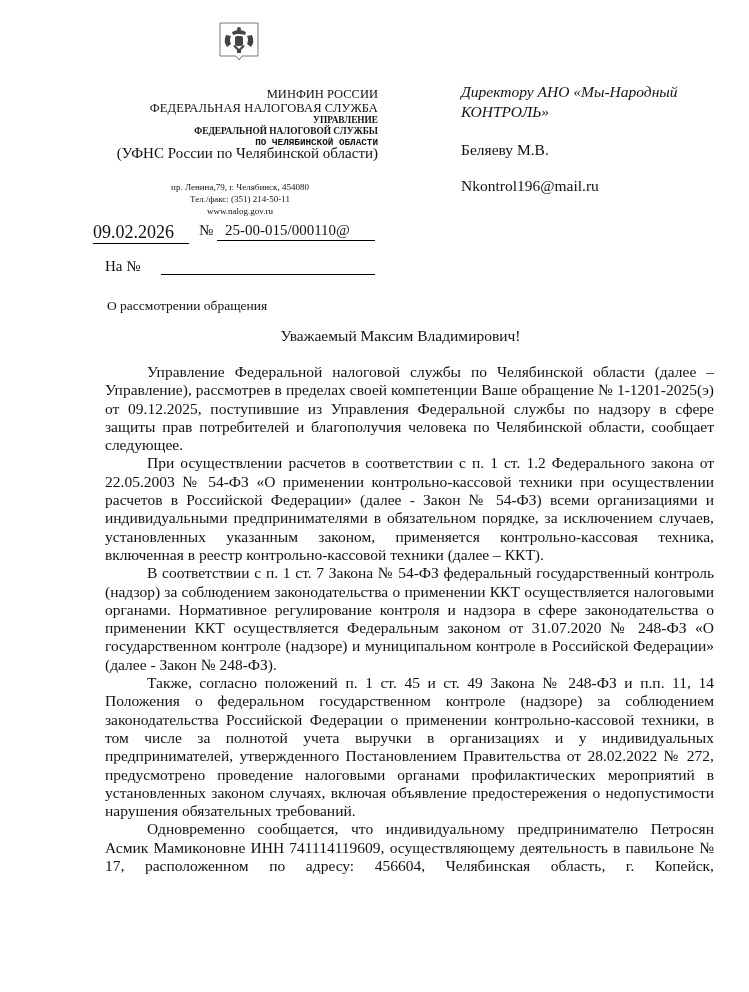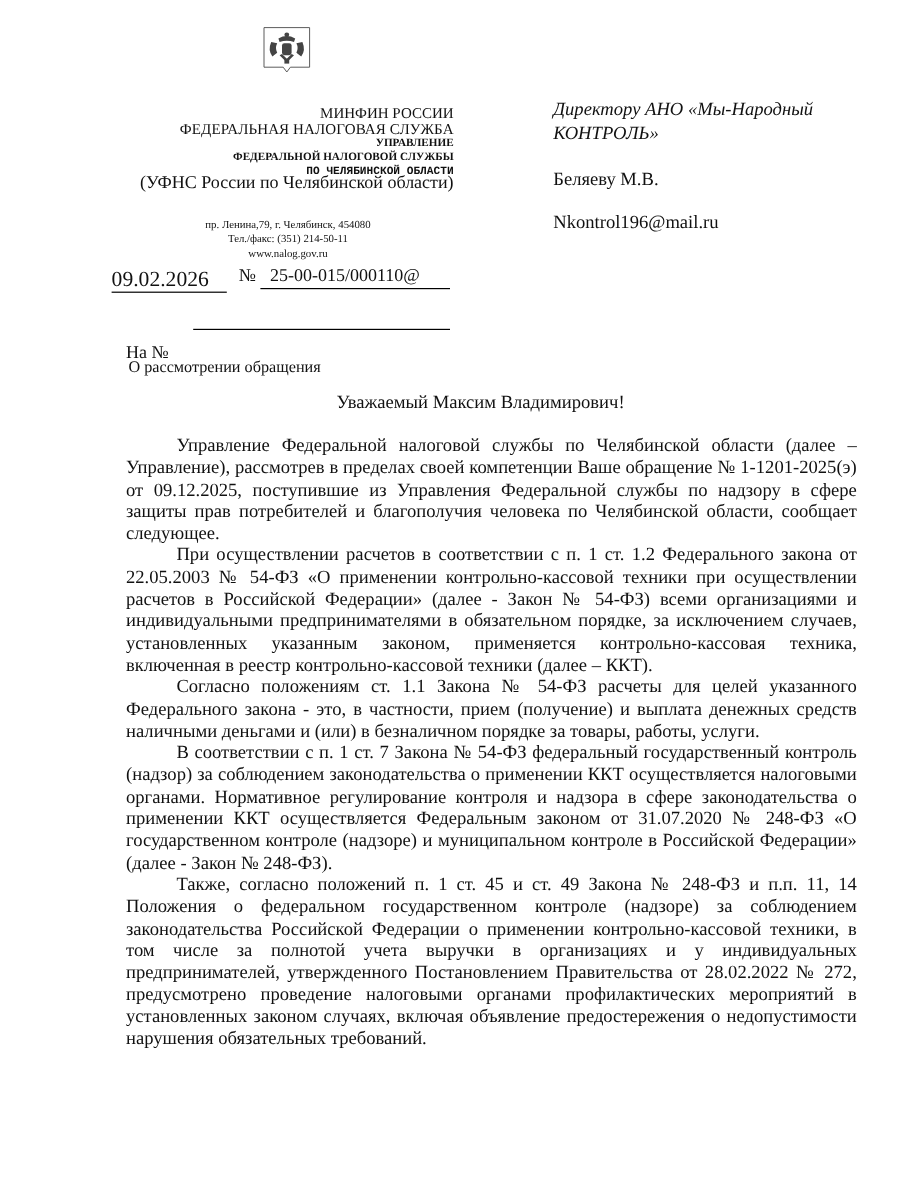--- a/index.html
+++ b/index.html
@@ -22,21 +22,21 @@
   .org-s1 { top: 148px; }
   .addr { left: 95px; width: 290px; text-align: center; font-size: 9px; line-height: 12px; }
   .addr1 { top: 181px; }
   .addr2 { top: 193px; }
   .addr3 { top: 205px; }
 
   
   .date { left: 93px; top: 222px; width: 96px; font-size: 18px; border-bottom: 1px solid #000; padding-bottom: 0; }
   .numsign { left: 199px; top: 222px; font-size: 15px; }
   .numval { left: 217px; top: 222px; width: 158px; font-size: 15px; border-bottom: 1px solid #000; padding-bottom: 1px; padding-left: 8px; box-sizing: border-box;}
-  .na-label { left: 105px; top: 258px; font-size: 15px; margin-top: 28px; }
+  .na-label { left: 105px; top: 258px; font-size: 15px; }
   .na-line { left: 161px; top: 274px; width: 214px; border-bottom: 1px solid #000; height: 0; }
   .subject { left: 107px; top: 298px; font-size: 13.5px; text-align: center; }
 
   
   .recip { left: 461px; font-size: 15.5px; line-height: 20px; }
   .r1 { top: 82px; }
   .r2 { top: 140px; }
   .r3 { top: 176px; }
 
   .greeting { left: 0; width: 749px; text-align: center; top: 327px; font-size: 15.5px; padding-left: 52px; box-sizing: border-box;}
@@ -84,16 +84,16 @@
 
 <div class="abs recip r1" style="width:250px;font-style:italic;">Директору АНО «Мы-Народный КОНТРОЛЬ»</div>
 <div class="abs recip r2">Беляеву М.В.</div>
 <div class="abs recip r3">Nkontrol196@mail.ru</div>
 
 <div class="abs greeting">Уважаемый Максим Владимирович!</div>
 
 <div class="abs body-text">
   <p>Управление Федеральной налоговой службы по Челябинской области (далее – Управление), рассмотрев в пределах своей компетенции Ваше обращение № 1-1201-2025(э) от 09.12.2025, поступившие из Управления Федеральной службы по надзору в сфере защиты прав потребителей и благополучия человека по Челябинской области, сообщает следующее.</p>
   <p>При осуществлении расчетов в соответствии с п. 1 ст. 1.2 Федерального закона от 22.05.2003 № 54-ФЗ «О применении контрольно-кассовой техники при осуществлении расчетов в Российской Федерации» (далее - Закон № 54-ФЗ) всеми организациями и индивидуальными предпринимателями в обязательном порядке, за исключением случаев, установленных указанным законом, применяется контрольно-кассовая техника, включенная в реестр контрольно-кассовой техники (далее – ККТ).</p>
-  <p>Согласно положениям ст. 1.1 Закона № 54-ФЗ расчеты для целей указанного Федерального закона - это, в частности, прием (получение) и выплата денежных средств наличными деньгами и (или) в безналичном порядке за товары, работы, услуги.</p>
   <p>В  соответствии с п. 1 ст. 7 Закона № 54-ФЗ федеральный государственный контроль (надзор) за соблюдением законодательства о применении ККТ осуществляется налоговыми органами. Нормативное регулирование контроля и надзора в сфере законодательства о применении ККТ осуществляется Федеральным законом от 31.07.2020 № 248-ФЗ «О государственном контроле (надзоре) и муниципальном контроле в Российской Федерации» (далее - Закон № 248-ФЗ).</p>
   <p>Также, согласно положений п. 1 ст. 45 и  ст. 49 Закона № 248-ФЗ и п.п. 11, 14 Положения о федеральном государственном контроле (надзоре) за соблюдением законодательства Российской Федерации о применении контрольно-кассовой техники, в том числе за полнотой учета выручки в организациях и у индивидуальных предпринимателей, утвержденного Постановлением Правительства от 28.02.2022 № 272, предусмотрено проведение налоговыми органами профилактических мероприятий в установленных законом случаях, включая объявление предостережения о недопустимости нарушения обязательных требований.</p>
+  <p style="text-align-last: justify;">Одновременно сообщается, что индивидуальному предпринимателю Петросян Асмик Мамиконовне ИНН 741114119609, осуществляющему деятельность в павильоне № 17, расположенном по адресу: 456604, Челябинская область, г. Копейск,</p>
 </div>
 
 </body></html>

